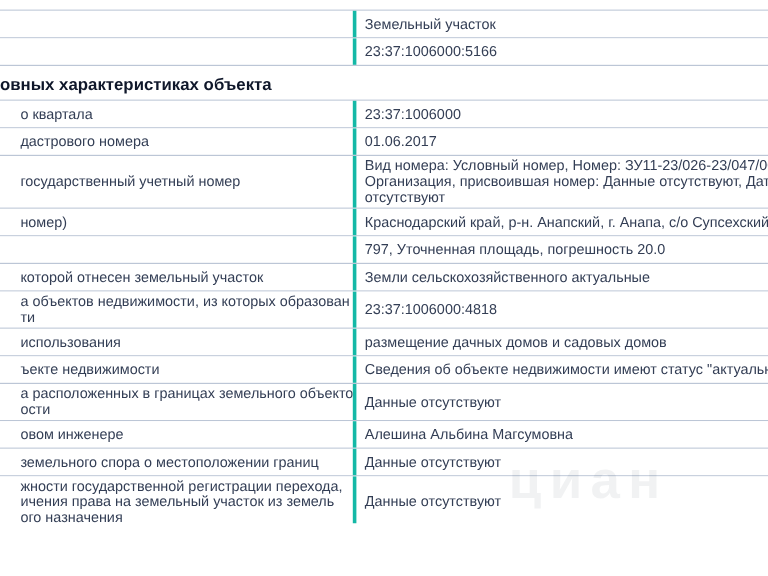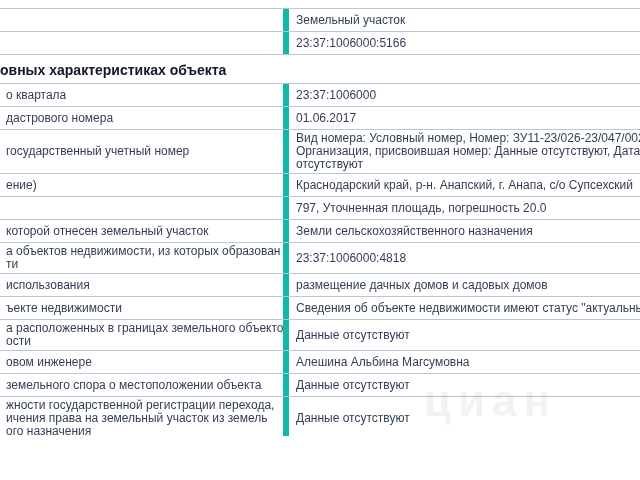--- a/index.html
+++ b/index.html
@@ -38,22 +38,22 @@
     align-items: center;
     font-size: 12px;
     line-height: 13px;
     white-space: pre;
     overflow: hidden;
     padding: 2px 0;
   }
   .cell.label {
     width: 273px;
     flex: 0 0 273px;
-    border-right: 6px solid #14b8a6;
-    padding-left: 6px;
+    border-right: 3px solid #14b8a6;
+    padding-left: 17px;
     padding-right: 4px;
   }
   .cell.value {
     flex: 1 1 auto;
     padding-left: 7px;
     overflow: visible;
   }
   .section-title {
     font-size: 14px;
     font-weight: bold;
@@ -124,30 +124,30 @@
         <div class="cell label">дастрового номера</div>
         <div class="cell value">01.06.2017</div>
       </div>
       <div class="row">
         <div class="cell label">государственный учетный номер</div>
         <div class="cell value">Вид номера: Условный номер, Номер: ЗУ11-23/026-23/047/002/600
 Организация, присвоившая номер: Данные отсутствуют, Дата присв
 отсутствуют</div>
       </div>
       <div class="row">
-        <div class="cell label">ение)</div>
+        <div class="cell label">номер)</div>
         <div class="cell value">Краснодарский край, р-н. Анапский, г. Анапа, с/о Супсехский</div>
       </div>
       <div class="row">
         <div class="cell label"></div>
         <div class="cell value">797, Уточненная площадь, погрешность 20.0</div>
       </div>
       <div class="row">
         <div class="cell label">которой отнесен земельный участок</div>
-        <div class="cell value">Земли сельскохозяйственного назначения</div>
+        <div class="cell value">Земли сельскохозяйственного актуальные</div>
       </div>
       <div class="row">
         <div class="cell label">а объектов недвижимости, из которых образован
 ти</div>
         <div class="cell value">23:37:1006000:4818</div>
       </div>
       <div class="row">
         <div class="cell label">использования</div>
         <div class="cell value">размещение дачных домов и садовых домов</div>
       </div>
@@ -158,21 +158,21 @@
       <div class="row">
         <div class="cell label">а расположенных в границах земельного объектов
 ости</div>
         <div class="cell value">Данные отсутствуют</div>
       </div>
       <div class="row">
         <div class="cell label">овом инженере</div>
         <div class="cell value">Алешина Альбина Магсумовна</div>
       </div>
       <div class="row">
-        <div class="cell label">земельного спора о местоположении объекта</div>
+        <div class="cell label">земельного спора о местоположении границ</div>
         <div class="cell value">Данные отсутствуют</div>
       </div>
       <div class="row">
         <div class="cell label">жности государственной регистрации перехода,
 ичения права на земельный участок из земель
 ого назначения</div>
         <div class="cell value">Данные отсутствуют</div>
       </div>
       <div class="row">
         <div class="cell label"></div>

